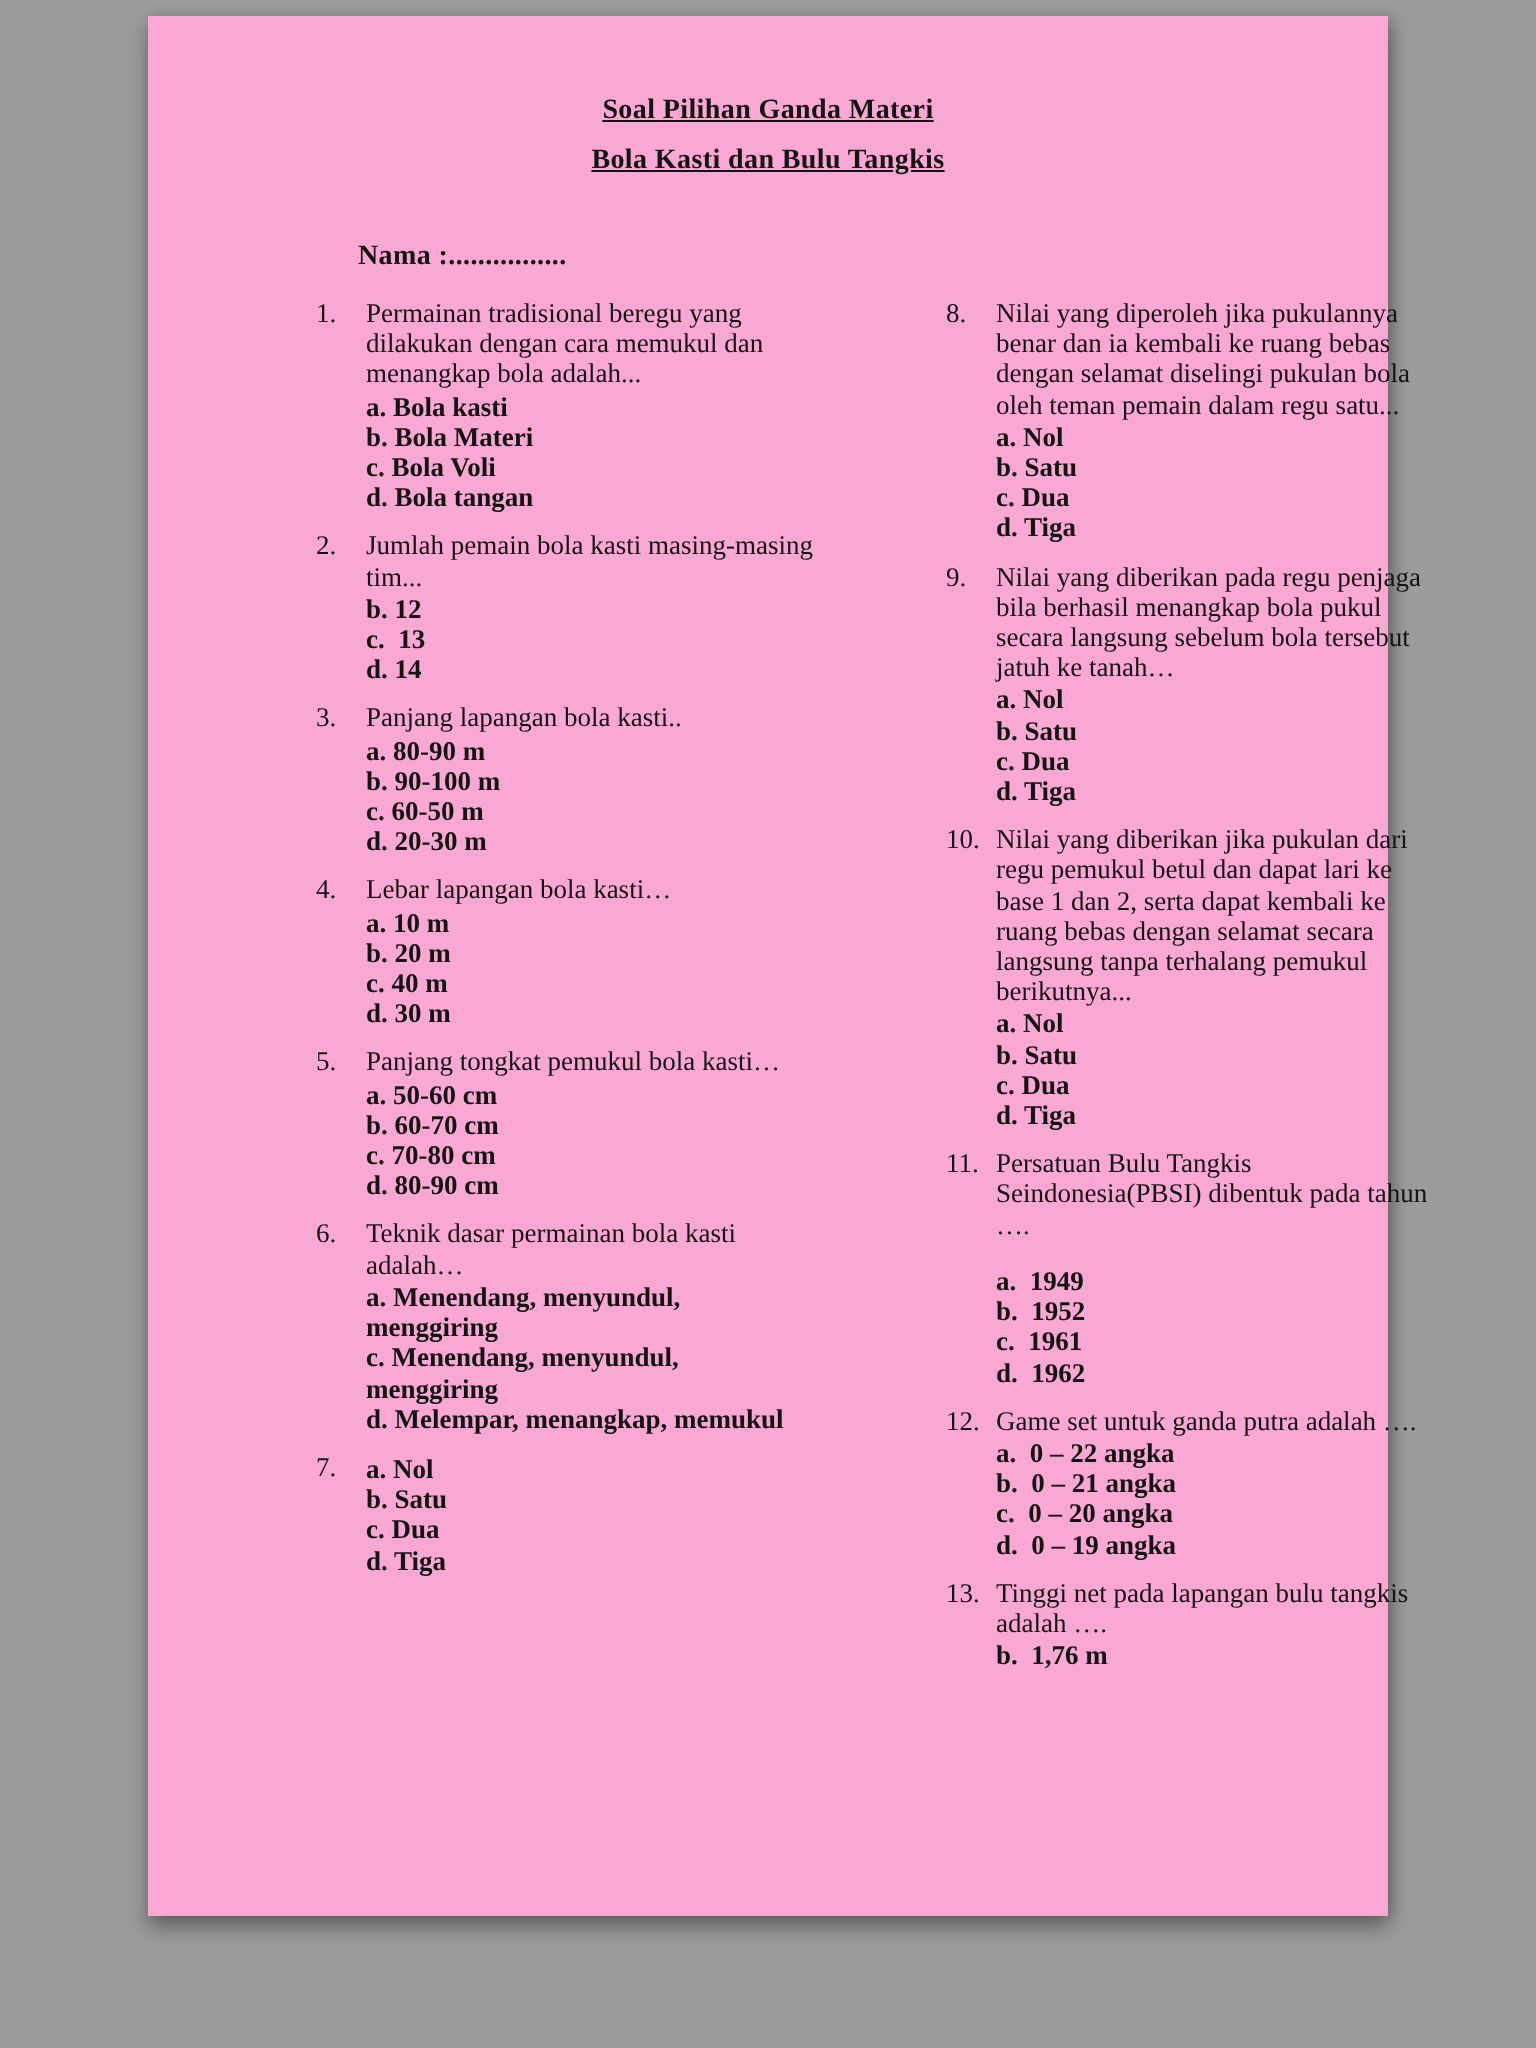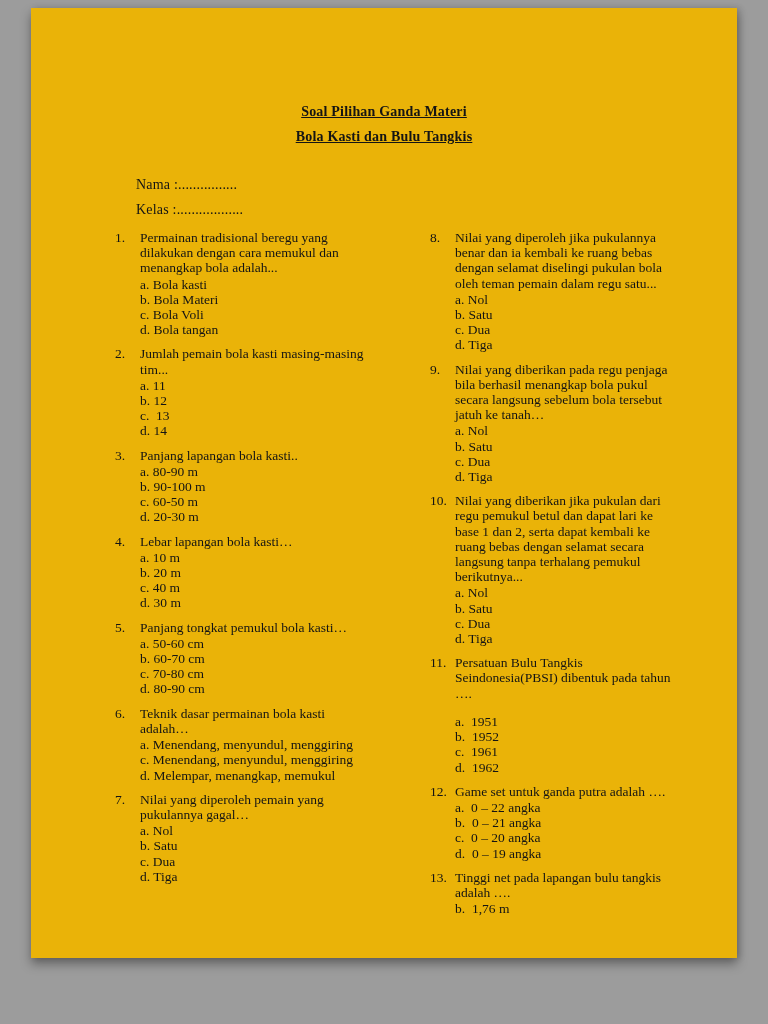--- a/index.html
+++ b/index.html
@@ -6,42 +6,42 @@
   html, body {
     margin: 0;
     padding: 0;
     width: 768px;
     height: 1024px;
     background: #9c9c9c;
     overflow: hidden;
     font-family: "Liberation Serif", serif;
   }
   .page {
-    width: 706px;
+    width: 620px;
     height: 950px;
     margin: 8px auto 0 auto;
-    background: #eab308;
+    background: #f9a8d4;
     box-shadow: 0 6px 10px rgba(0,0,0,0.35), 3px 0 6px rgba(0,0,0,0.15);
-    padding-top: 96px;
+    padding-top: 40px;
     color: #141414;
   }
   .title-block {
     text-align: center;
   }
   .title-line {
     font-weight: bold;
     font-size: 14px;
     text-decoration: underline;
     margin-bottom: 9px;
     letter-spacing: 0.2px;
   }
   .meta-block {
     margin-left: 105px;
     margin-top: 32px;
-    font-weight: normal;
+    font-weight: bold;
     font-size: 14px;
   }
   .meta-line {
     margin-bottom: 9px;
     letter-spacing: 0.2px;
   }
   .questions {
     margin-top: 12px;
     margin-left: 84px;
     display: grid;
@@ -61,40 +61,40 @@
   }
   .qbody {
     flex: 1;
     min-width: 0;
   }
   .qtext {
     white-space: pre-wrap;
   }
   .options {
     margin-top: 1px;
+    font-weight: bold;
   }
   .options.gap {
     margin-top: 13px;
   }
   .option {
     white-space: pre-wrap;
   }
 </style>
 </head>
 <body>
 
 <div class="page">
   <div class="title-block">
     <div class="title-line">Soal Pilihan Ganda Materi</div>
     <div class="title-line">Bola Kasti dan Bulu Tangkis</div>
   </div>
 
   <div class="meta-block">
     <div class="meta-line">Nama :................</div>
-    <div class="meta-line">Kelas :..................</div>
   </div>
 
   <div class="questions">
     <div>
         <div class="question">
           <div class="qnum">1.</div>
           <div class="qbody">
             <div class="qtext">Permainan tradisional beregu yang dilakukan dengan cara memukul dan menangkap bola adalah...</div>
             <div class="options">
               <div class="option">a. Bola kasti</div>
@@ -102,21 +102,20 @@
               <div class="option">c. Bola Voli</div>
               <div class="option">d. Bola tangan</div>
             </div>
           </div>
         </div>
         <div class="question">
           <div class="qnum">2.</div>
           <div class="qbody">
             <div class="qtext">Jumlah pemain bola kasti masing-masing tim...</div>
             <div class="options">
-              <div class="option">a. 11</div>
               <div class="option">b. 12</div>
               <div class="option">c.  13</div>
               <div class="option">d. 14</div>
             </div>
           </div>
         </div>
         <div class="question">
           <div class="qnum">3.</div>
           <div class="qbody">
             <div class="qtext">Panjang lapangan bola kasti..</div>
@@ -159,21 +158,20 @@
             <div class="options">
               <div class="option">a. Menendang, menyundul, menggiring</div>
               <div class="option">c. Menendang, menyundul, menggiring</div>
               <div class="option">d. Melempar, menangkap, memukul</div>
             </div>
           </div>
         </div>
         <div class="question">
           <div class="qnum">7.</div>
           <div class="qbody">
-            <div class="qtext">Nilai yang diperoleh pemain yang pukulannya gagal…</div>
             <div class="options">
               <div class="option">a. Nol</div>
               <div class="option">b. Satu</div>
               <div class="option">c. Dua</div>
               <div class="option">d. Tiga</div>
             </div>
           </div>
         </div>
       </div>
     <div>
@@ -211,21 +209,21 @@
               <div class="option">c. Dua</div>
               <div class="option">d. Tiga</div>
             </div>
           </div>
         </div>
         <div class="question">
           <div class="qnum">11.</div>
           <div class="qbody">
             <div class="qtext">Persatuan Bulu Tangkis Seindonesia(PBSI) dibentuk pada tahun ….</div>
             <div class="options gap">
-              <div class="option">a.  1951</div>
+              <div class="option">a.  1949</div>
               <div class="option">b.  1952</div>
               <div class="option">c.  1961</div>
               <div class="option">d.  1962</div>
             </div>
           </div>
         </div>
         <div class="question">
           <div class="qnum">12.</div>
           <div class="qbody">
             <div class="qtext">Game set untuk ganda putra adalah ….</div>

